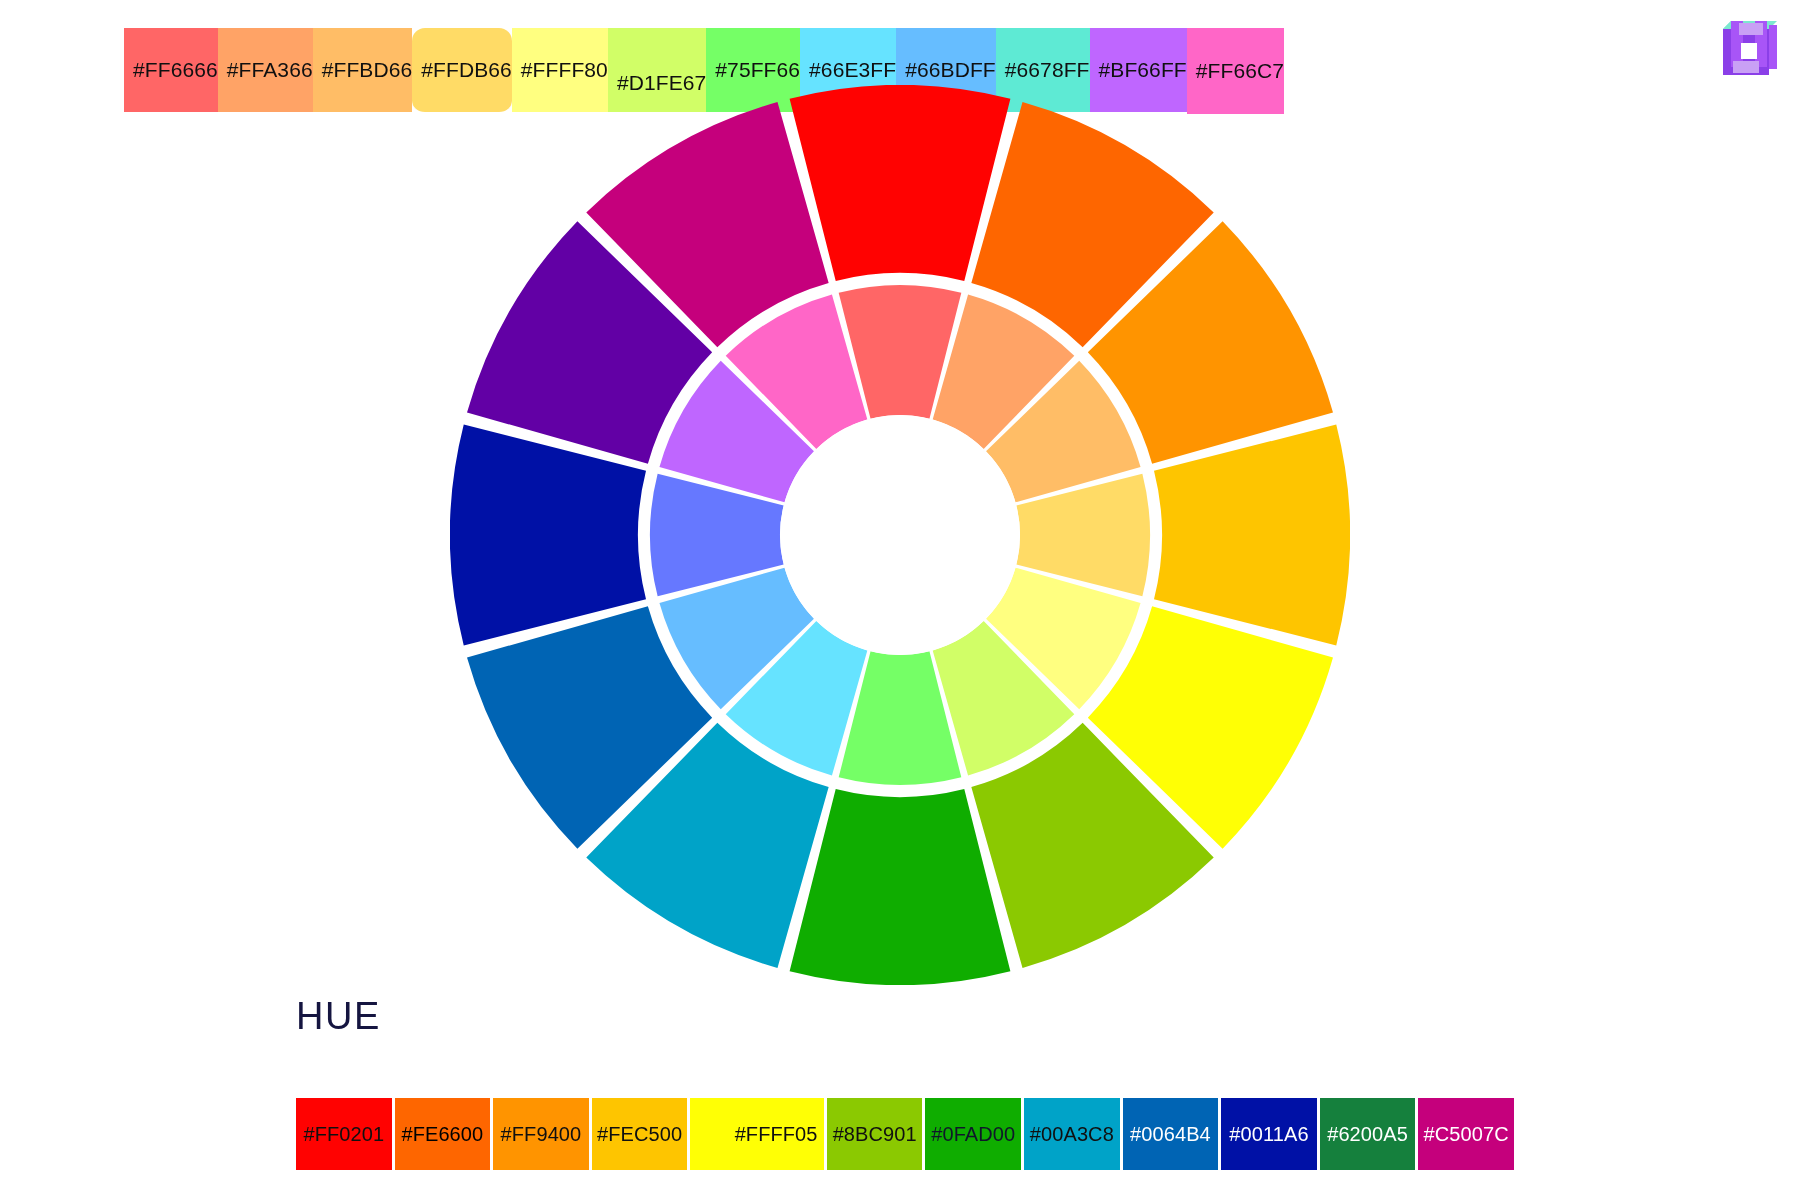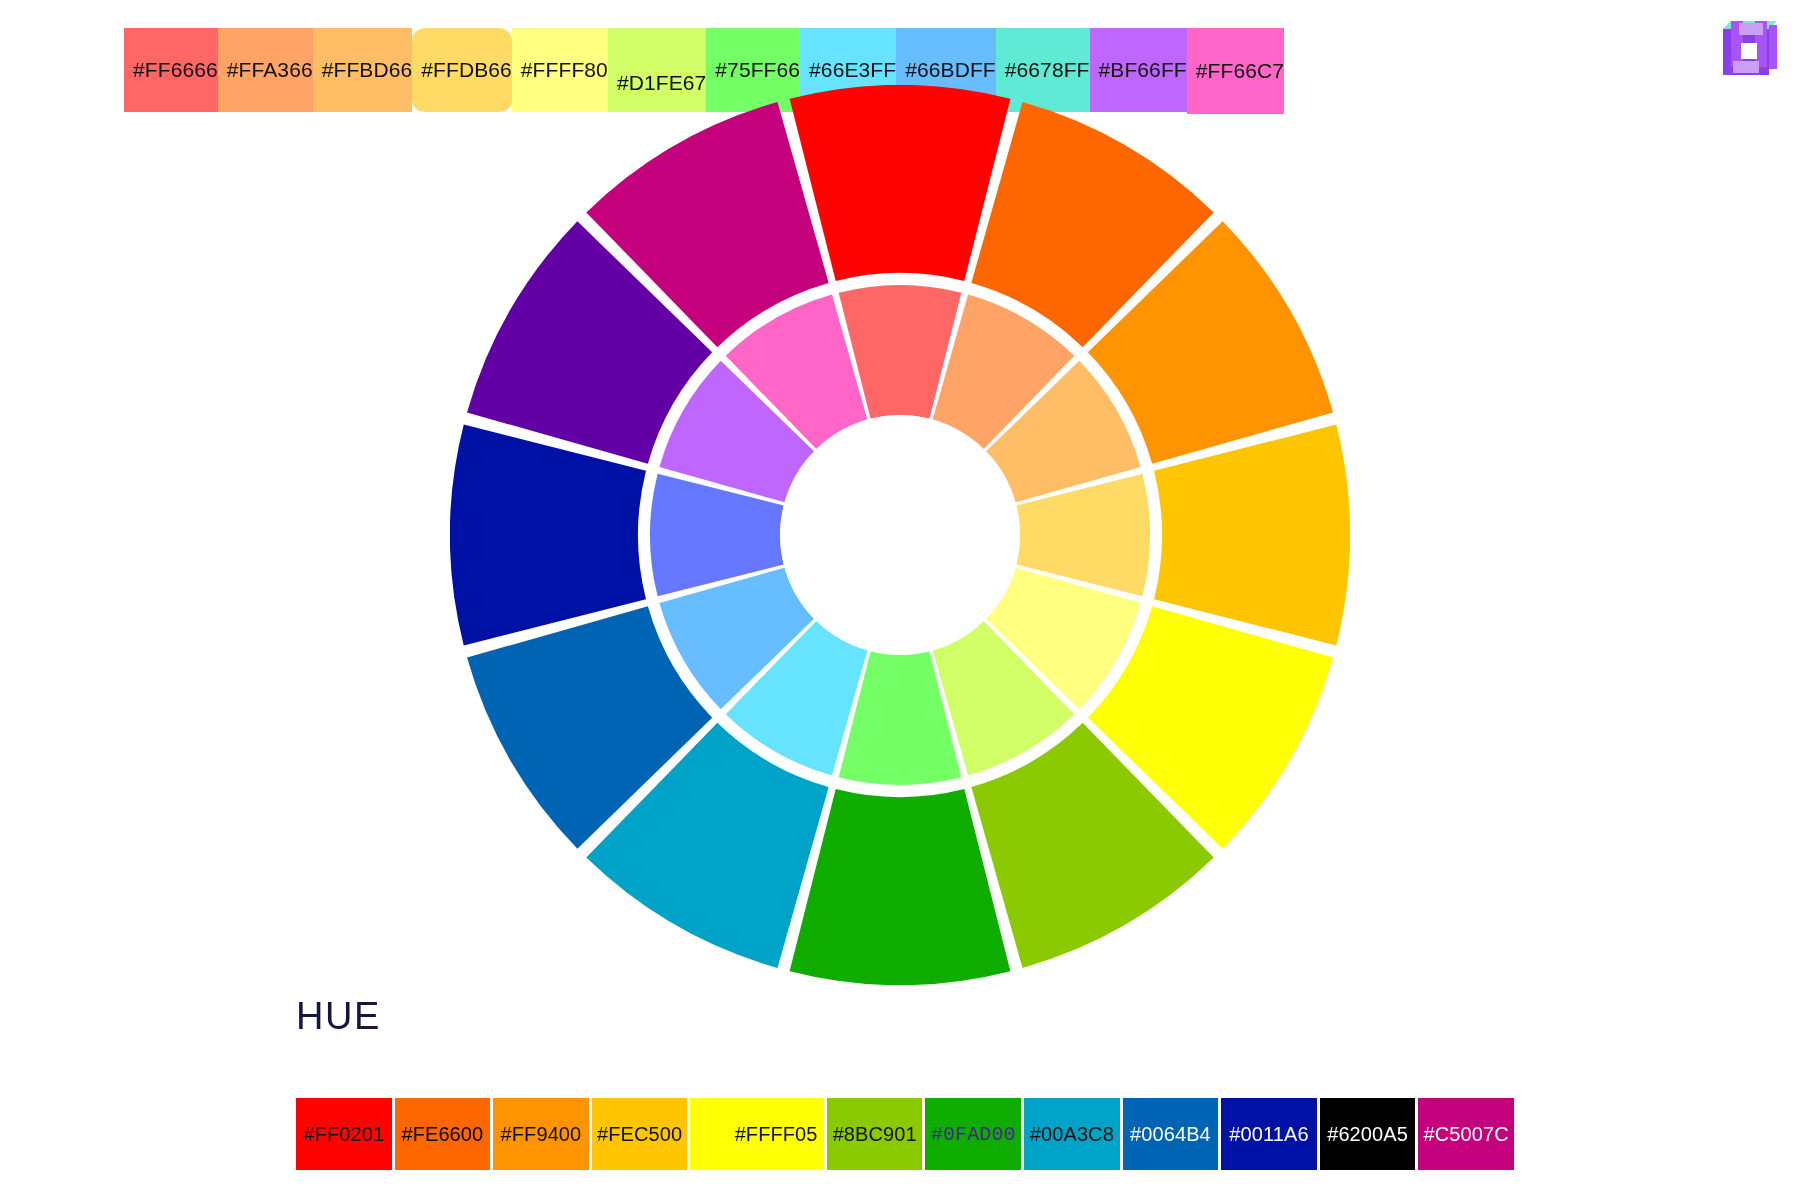--- a/index.html
+++ b/index.html
@@ -195,32 +195,32 @@
     <div class="hue-swatch" style="background: rgb(254, 197, 0);">
       <span class="hue-label" style="color: rgb(16, 16, 16);">#FEC500</span>
     </div>
     <div class="hue-swatch" style="background: rgb(255, 255, 5); padding-left: 38px;">
       <span class="hue-label" style="color: rgb(16, 16, 16);">#FFFF05</span>
     </div>
     <div class="hue-swatch" style="background: rgb(139, 201, 1);">
       <span class="hue-label" style="color: rgb(16, 16, 16);">#8BC901</span>
     </div>
     <div class="hue-swatch" style="background: rgb(15, 173, 0);">
-      <span class="hue-label" style="color: #4c1d95; font-family: Liberation Mono, monospace;">#0FAD00</span>
+      <span class="hue-label" style="color: #0f172a;">#0FAD00</span>
     </div>
     <div class="hue-swatch" style="background: rgb(0, 163, 200);">
       <span class="hue-label" style="color: rgb(16, 16, 16);">#00A3C8</span>
     </div>
     <div class="hue-swatch" style="background: rgb(0, 100, 180);">
       <span class="hue-label" style="color: rgb(255, 255, 255);">#0064B4</span>
     </div>
     <div class="hue-swatch" style="background: rgb(0, 17, 166);">
       <span class="hue-label" style="color: rgb(255, 255, 255);">#0011A6</span>
     </div>
-    <div class="hue-swatch" style="background: #000000;">
+    <div class="hue-swatch" style="background: #15803d;">
       <span class="hue-label" style="color: rgb(255, 255, 255);">#6200A5</span>
     </div>
     <div class="hue-swatch" style="background: rgb(197, 0, 124);">
       <span class="hue-label" style="color: rgb(255, 255, 255);">#C5007C</span>
     </div>
   </div>
 
 <div id="app-logo">
   <svg width="62" height="62" viewBox="0 0 62 62">
     <polygon id="logo-bl" points="4,12 12,4 12,50 4,58" fill="#7DE8D0"></polygon>

